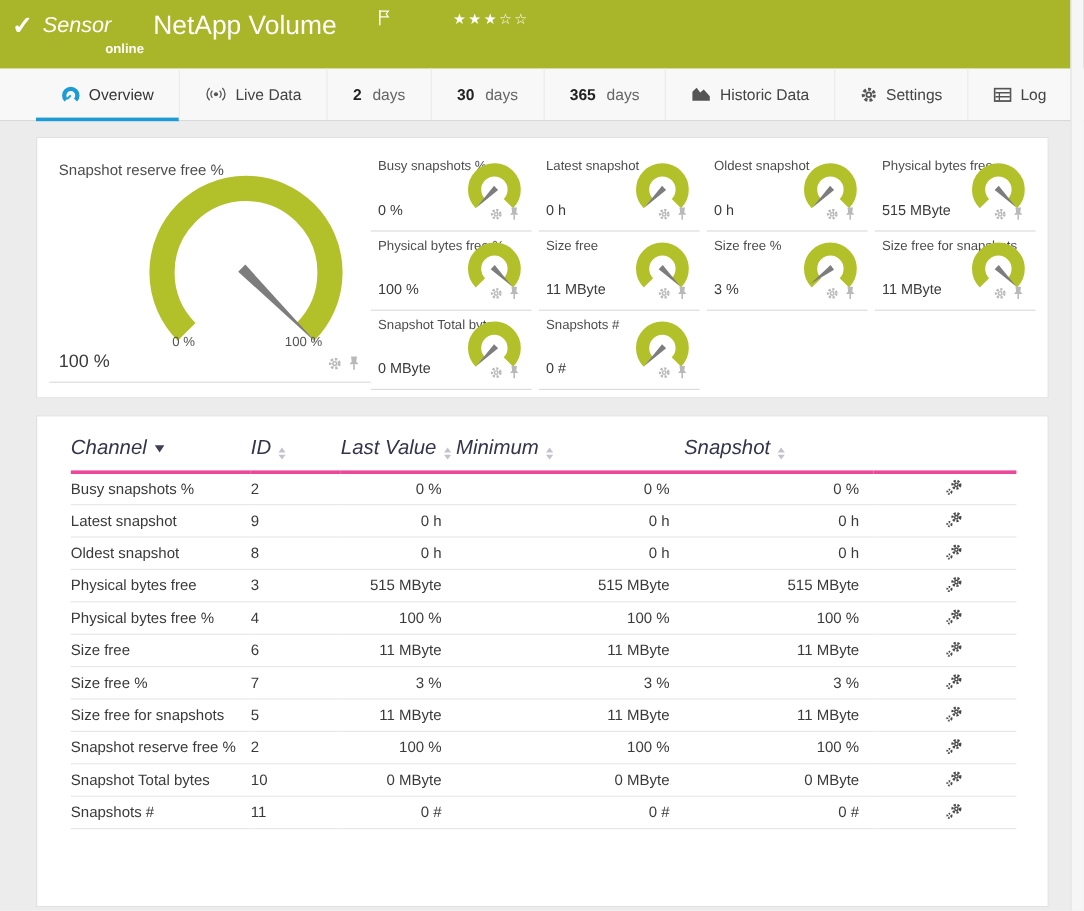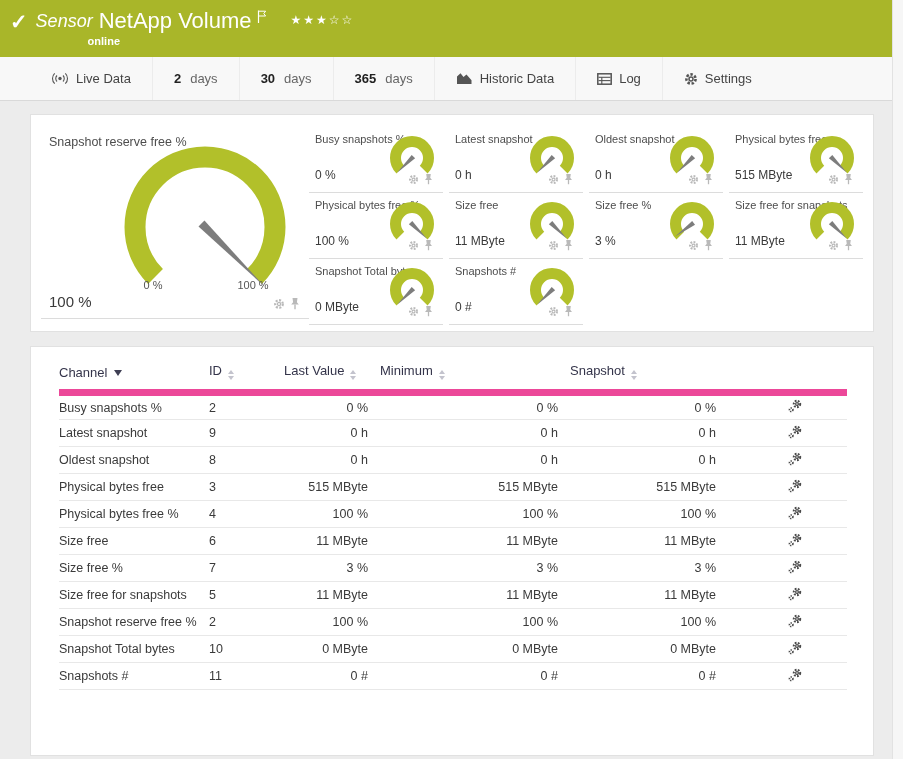--- a/index.html
+++ b/index.html
@@ -11,21 +11,21 @@
     overflow:hidden;
     color:#3a3a3a;
   }
   
   .topbar {
     height:57px; background:#a9b629; color:#fff;
     display:flex; align-items:flex-start; padding:10px 0 0 10px;
     position:relative;
   }
   .check { font-size:21px; font-weight:bold; line-height:24px; margin-right:8px; }
-  .title-line { display:flex; align-items:center; }
+  .title-line { display:flex; align-items:flex-start;gap:29px; }
   .type { font-style:italic; font-size:18px; line-height:22px; }
   .name { font-size:22px; line-height:22px; margin-left:6px; }
   .flagwrap { margin:0 0 0 5px; position:relative; top:-2px; }
   .stars { margin-left:24px; font-size:12px; letter-spacing:2px; line-height:14px; position:relative; top:-1px; cursor:pointer; }
   .status { font-size:11px; font-weight:bold; margin:3px 0 0 52px; }
   
   .tabs {
     height:44px; background:#f8f8f8; border-bottom:1px solid #d9d9d9;
     display:flex; align-items:stretch; padding-left:30px; font-size:13px;
   }
@@ -52,21 +52,21 @@
   .small-grid { display:grid; grid-template-columns:repeat(4,140px); grid-auto-rows:66px; flex:none; }
   .gcell { position:relative; width:134px; height:66px; border-bottom:1px solid #dcdcdc; }
   .g-title { position:absolute; left:6px; top:6px; font-size:11px; color:#4d4d4d; white-space:nowrap; }
   .g-svg  { position:absolute; right:4px; top:7px; }
   .g-value { position:absolute; left:6px; bottom:10px; font-size:12px; color:#3a3a3a; }
   .gcell .gicons { right:9px; bottom:3px; }
   
   .table-panel { margin-top:14px; min-height:410px; padding:16px 28px 36px 28px; }
   table { border-collapse:collapse; table-layout:fixed; width:788px; font-size:12.5px; }
   col.c1{width:150px;} col.c2{width:75px;} col.c3{width:96px;} col.c4{width:190px;} col.c5{width:158px;} col.c6{width:119px;}
-  thead th { font-weight:normal; color:#34344a; font-size:13px; text-align:left; vertical-align:bottom; padding:0 0 9px 0; border-bottom:7px solid #ec4899; cursor:pointer; white-space:nowrap; }
+  thead th { font-weight:normal; color:#34344a; font-size:17px; text-align:left; vertical-align:bottom; padding:0 0 9px 0; border-bottom:3px solid #ec4899; cursor:pointer; white-space:nowrap;font-style:italic; }
   thead th.num { text-align:left; padding-right:12px; }
   tbody td { height:27px; border-bottom:1px solid #e8e8e8; color:#3a3a3a; vertical-align:middle; white-space:nowrap; }
   td.c-name { cursor:pointer; }
   td.c-num { text-align:right; padding-right:12px; }
   td.c-edit { padding-left:60px; }
   .editicon { display:inline-flex; cursor:pointer; }
   
   .sort-desc { display:inline-block; margin-left:7px; border-left:4.5px solid transparent; border-right:4.5px solid transparent; border-top:6px solid #3f3f54; vertical-align:1px; }
   .sort-both { display:inline-flex; flex-direction:column; gap:2px; margin-left:6px; vertical-align:1px; }
   .sort-both i { display:block; border-left:3.5px solid transparent; border-right:3.5px solid transparent; }
@@ -92,20 +92,29 @@
           <path d="M1.5 1.2 H8.6 L6.8 3.6 8.6 6 H1.5 Z" fill="none" stroke="#fff" stroke-width="1"></path>
         </svg>
       </span>
       <span class="stars"><span>★★★</span><span>☆☆</span></span>
     </div>
     <div class="status">online</div>
   </div>
 </header>
 
 <nav class="tabs">
+  <div class="tab active">
+    <span class="ticon">
+      <svg width="16" height="16" viewBox="0 0 16 16">
+        <path d="M4.1 12.4 A5.5 5.5 0 1 1 11.9 12.4" fill="none" stroke="#1d9bd5" stroke-width="3.6"></path>
+        <line x1="8" y1="8.5" x2="4.9" y2="11.6" stroke="#1d9bd5" stroke-width="1.7"></line>
+      </svg>
+    </span>
+    <span>Overview</span>
+  </div>
   <div class="tab">
     <span class="ticon">
       <svg width="18" height="13" viewBox="0 0 18 13">
         <circle cx="9" cy="6.5" r="1.7" fill="#555"></circle>
         <path d="M6 3.5 A4.2 4.2 0 0 0 6 9.5" fill="none" stroke="#555" stroke-width="1.1"></path>
         <path d="M12 3.5 A4.2 4.2 0 0 1 12 9.5" fill="none" stroke="#555" stroke-width="1.1"></path>
         <path d="M3.7 1.4 A7 7 0 0 0 3.7 11.6" fill="none" stroke="#555" stroke-width="1.1"></path>
         <path d="M14.3 1.4 A7 7 0 0 1 14.3 11.6" fill="none" stroke="#555" stroke-width="1.1"></path>
       </svg>
     </span>
@@ -126,37 +135,37 @@
   <div class="tab">
     <span class="ticon">
       <svg width="17" height="13" viewBox="0 0 17 13">
         <path d="M1 12 V4.5 L4.5 1.2 7.5 5 10.5 2.6 15.5 8.2 V12 Z" fill="#555"></path>
       </svg>
     </span>
     <span>Historic Data</span>
   </div>
   <div class="tab">
     <span class="ticon">
+      <svg width="14" height="14" viewBox="0 0 14 14">
+        <circle cx="7" cy="7" r="4.6" fill="none" stroke="#555" stroke-width="2.6" stroke-dasharray="2.4 1.7"></circle>
+        <circle cx="7" cy="7" r="2" fill="none" stroke="#555" stroke-width="1.5"></circle>
+      </svg>
+    </span>
+    <span>Settings</span>
+  </div>
+  <div class="tab">
+    <span class="ticon">
       <svg width="15" height="12" viewBox="0 0 15 12">
         <rect x="0.8" y="0.8" width="13.4" height="10.4" fill="none" stroke="#555" stroke-width="1.5"></rect>
         <line x1="1.5" y1="4.3" x2="13.5" y2="4.3" stroke="#555" stroke-width="1.1"></line>
         <line x1="1.5" y1="7.6" x2="13.5" y2="7.6" stroke="#555" stroke-width="1.1"></line>
         <line x1="4.8" y1="4.3" x2="4.8" y2="11" stroke="#555" stroke-width="1.1"></line>
       </svg>
     </span>
     <span>Log</span>
-  </div>
-  <div class="tab">
-    <span class="ticon">
-      <svg width="14" height="14" viewBox="0 0 14 14">
-        <circle cx="7" cy="7" r="4.6" fill="none" stroke="#555" stroke-width="2.6" stroke-dasharray="2.4 1.7"></circle>
-        <circle cx="7" cy="7" r="2" fill="none" stroke="#555" stroke-width="1.5"></circle>
-      </svg>
-    </span>
-    <span>Settings</span>
   </div>
 </nav>
 
 <main>
 
   <section class="panel gauges">
     <div class="main-gauge">
       <div class="mg-title">Snapshot reserve free %</div>
       <svg id="main-dial" class="mg-svg" width="185" height="160" viewBox="0 0 185 160">
           <path d="M 42.502525316941664 135.49747468305833 A 70 70 0 1 1 141.49747468305833 135.49747468305833" fill="none" stroke="#b2c02a" stroke-width="21"></path>

